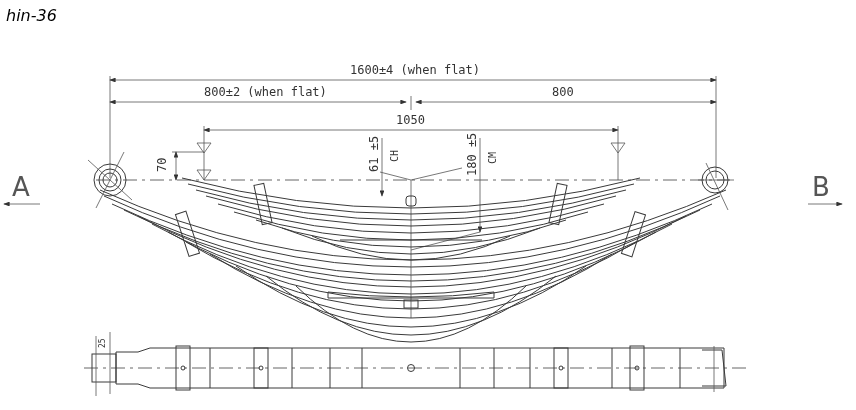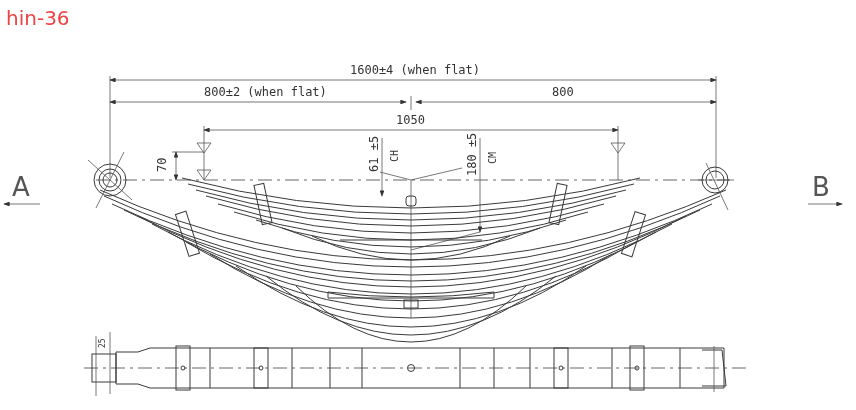--- a/index.html
+++ b/index.html
@@ -1,17 +1,17 @@
 <!DOCTYPE html>
 <html><head>
 <meta charset="utf-8">
 <style>
   html,body{margin:0;padding:0;background:#ffffff;}
   body{width:856px;height:410px;position:relative;overflow:hidden;font-family:"DejaVu Sans",sans-serif;}
-  .title{position:absolute;left:6px;top:6px;font-size:20px;color:#ef4444;font-family:"DejaVu Sans",sans-serif;}
+  .title{position:absolute;left:6px;top:6px;font-size:16px;color:#000000;font-family:"DejaVu Sans",sans-serif;font-style:italic;}
   svg{position:absolute;left:0;top:0;}
   .ln{stroke:#3a3a3a;stroke-width:1;fill:none;}
   .thin{stroke:#555;stroke-width:0.8;fill:none;}
   .dash{stroke:#555;stroke-width:0.9;fill:none;stroke-dasharray:14 5 3 5;}
   .dim{font-family:"DejaVu Sans Mono",monospace;font-size:12px;fill:#333;}
   .lbl{font-family:"DejaVu Sans",sans-serif;font-size:26px;fill:#555;}
 </style>
 </head>
 <body>
 

